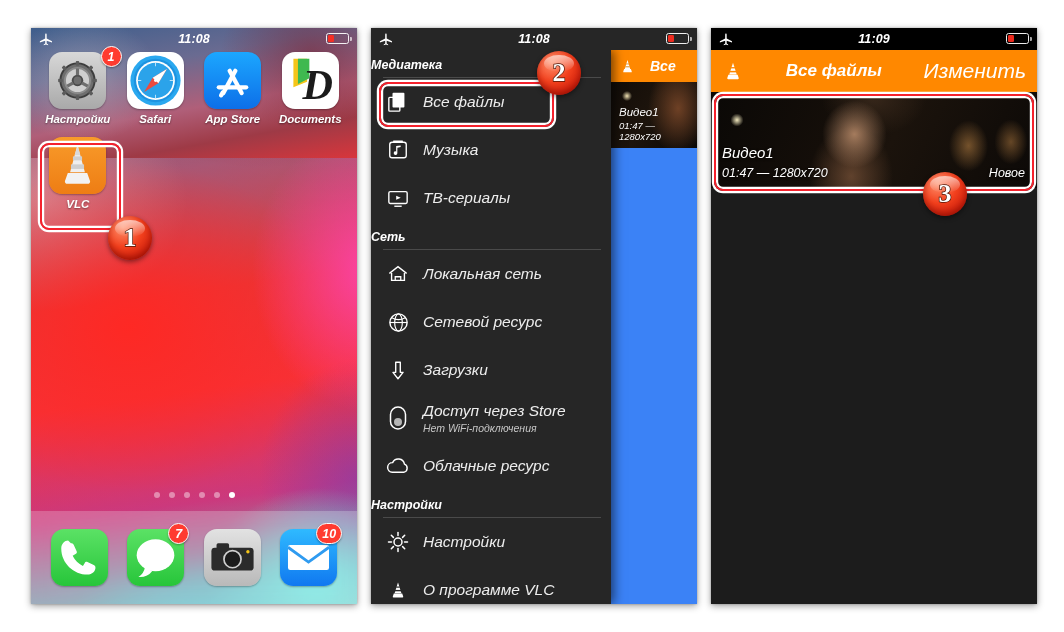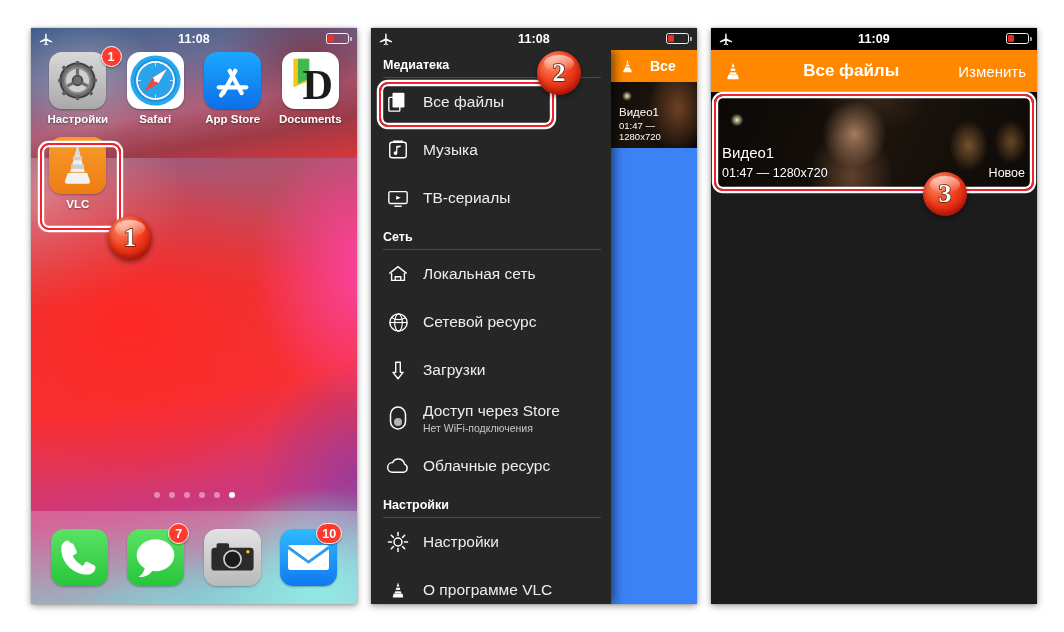--- a/index.html
+++ b/index.html
@@ -10,20 +10,21 @@
     overflow: hidden;
   }
   .stage { position: relative; width: 1064px; height: 632px; background:#fff; }
 
   
   .phone {
     position: absolute;
     width: 326px; height: 576px;
     overflow: hidden;
     box-shadow: 0 2px 7px rgba(0,0,0,0.38), 0 0 2px rgba(0,0,0,0.25);
+    font-style: italic;
   }
   #phone1 { left: 31px;  top: 28px; }
   #phone2 { left: 371px; top: 28px; background:#1c1c1c; }
   #phone3 { left: 711px; top: 28px; background:#1c1c1c; }
 
   
   .statusbar {
     position: relative; height: 22px; width: 100%;
     display: flex; align-items: center; color: #fff;
     font-size: 12.5px; font-weight: bold;
@@ -125,21 +126,21 @@
   .dock .app-icon { width:57px; height:57px; }
 
   
   .vlc-menu {
     position:absolute; inset:22px 0 0 0; background:#262626;
     z-index:20; width:240px;
     box-shadow: 3px 0 10px rgba(0,0,0,0.55);
   }
   .sec-head {
     color:#fff; font-size:12.5px; font-weight:bold;
-    padding:8px 0 5px 12px;
+    padding:8px 0 5px 0;
   }
   .sec-rule { height:1px; background:#4a4a4a; margin:0 10px 0 12px; }
   .menu-item {
     display:flex; align-items:center; gap:12px;
     height:48px; padding-left:14px; color:#e9e9e9;
   }
   .menu-item .mi-ic {
     width:26px; height:26px; flex:0 0 26px;
     display:flex; align-items:center; justify-content:center;
   }
@@ -169,21 +170,21 @@
   .behind-cell .m1 { font-size:11.5px; }
   .behind-cell .m2 { font-size:9.5px; margin-top:2px; }
 
   
   .vlc-nav {
     height:42px; background:#ff8800;
     display:flex; align-items:center; justify-content:space-between;
     padding:0 11px; color:#fff;
   }
   .vlc-nav .nv-title { font-size:17px; font-weight:bold; }
-  .vlc-nav .nv-edit { font-size:15px; }
+  .vlc-nav .nv-edit { font-size:21px; }
   .media-cell {
     position:relative; height:96px; overflow:hidden;
     background:#0a0806;
   }
   .thumb { position:absolute; inset:0; }
   .cell-text { position:absolute; left:11px; bottom:8px; color:#fff; z-index:4; }
   .cell-title { font-size:15px; text-shadow:0 1px 3px rgba(0,0,0,0.9); }
   .cell-sub { font-size:12.5px; margin-top:5px; text-shadow:0 1px 3px rgba(0,0,0,0.9); }
   .cell-state {
     position:absolute; right:12px; bottom:8px; color:#fff; font-size:12.5px; z-index:4;

